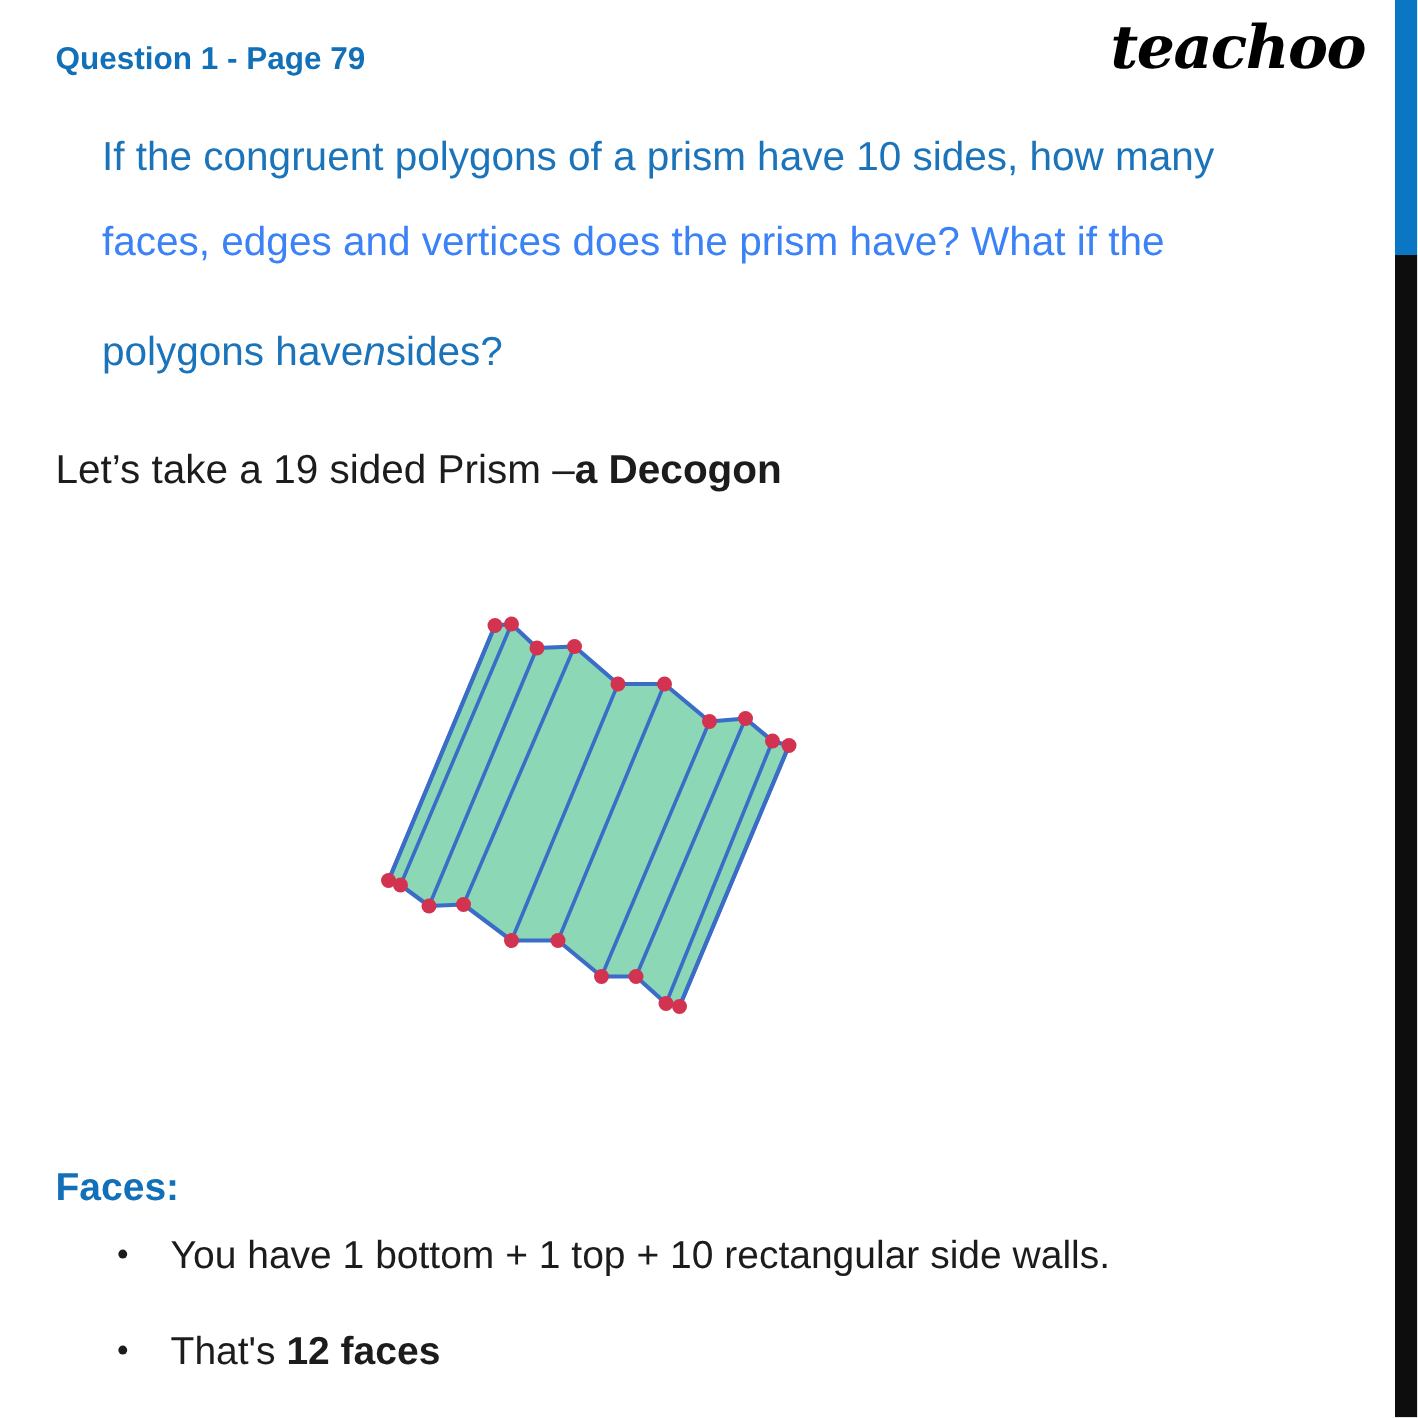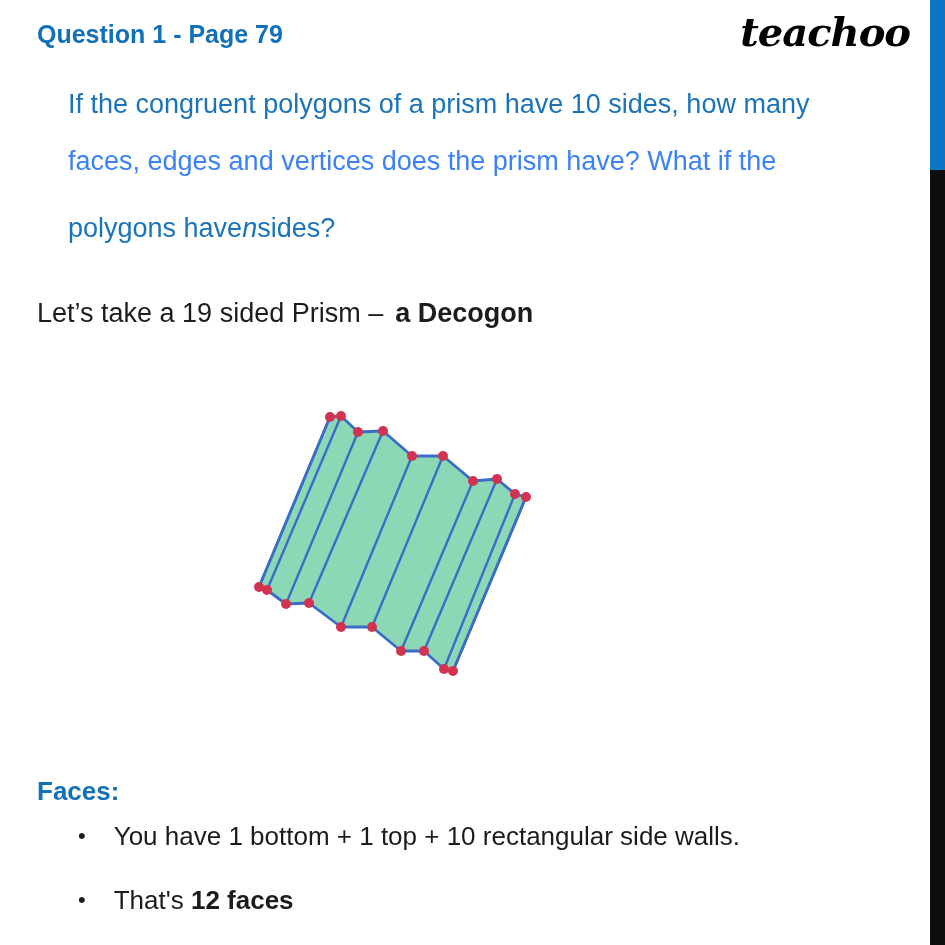--- a/index.html
+++ b/index.html
@@ -5,45 +5,45 @@
   html,body{margin:0;padding:0;background:#ffffff;}
   #page{
     position:relative;
     width:945px;height:945px;
     background:#ffffff;
     overflow:hidden;
     font-family:"Liberation Sans", sans-serif;
   }
   .abs{position:absolute;}
   #question-title{
-    left:37px;top:20px;
-    font-size:25px;font-weight:bold;text-align:center;
+    left:37px;top:28px;
+    font-size:21px;font-weight:bold;text-align:center;
   }
   #logo{
     right:35px;top:8px;
     font-family:"DejaVu Serif", serif;
     font-style:italic;font-weight:bold;
     font-size:40px;letter-spacing:-1px;
   }
   .qline{
     left:37px;width:830px;height:57px;
     display:flex;align-items:center;
     font-size:27px;
     margin-left:31px;
   }
   #qline1{top:76px;}
   #qline2{top:133px;}
-  #qline3{top:200px;text-align:right;}
+  #qline3{top:206px;text-align:right;}
   .var-italic{font-style:italic;}
   #intro-line{
     left:37px;top:285px;height:57px;width:830px;
     display:flex;align-items:center;
     font-size:27px;color:#1c1c1c;
   }
-  #intro-line b{margin-left:12px;}
+  #intro-line b{margin-left:0;}
   #prism-svg{
     left:0;top:0;width:945px;height:945px;
     pointer-events:none;
   }
   #faces-heading{
     left:37px;top:757px;
     font-size:26px;font-weight:bold;margin-top:19px;
   }
   .bullet-row{
     left:78px;width:820px;height:44px;

